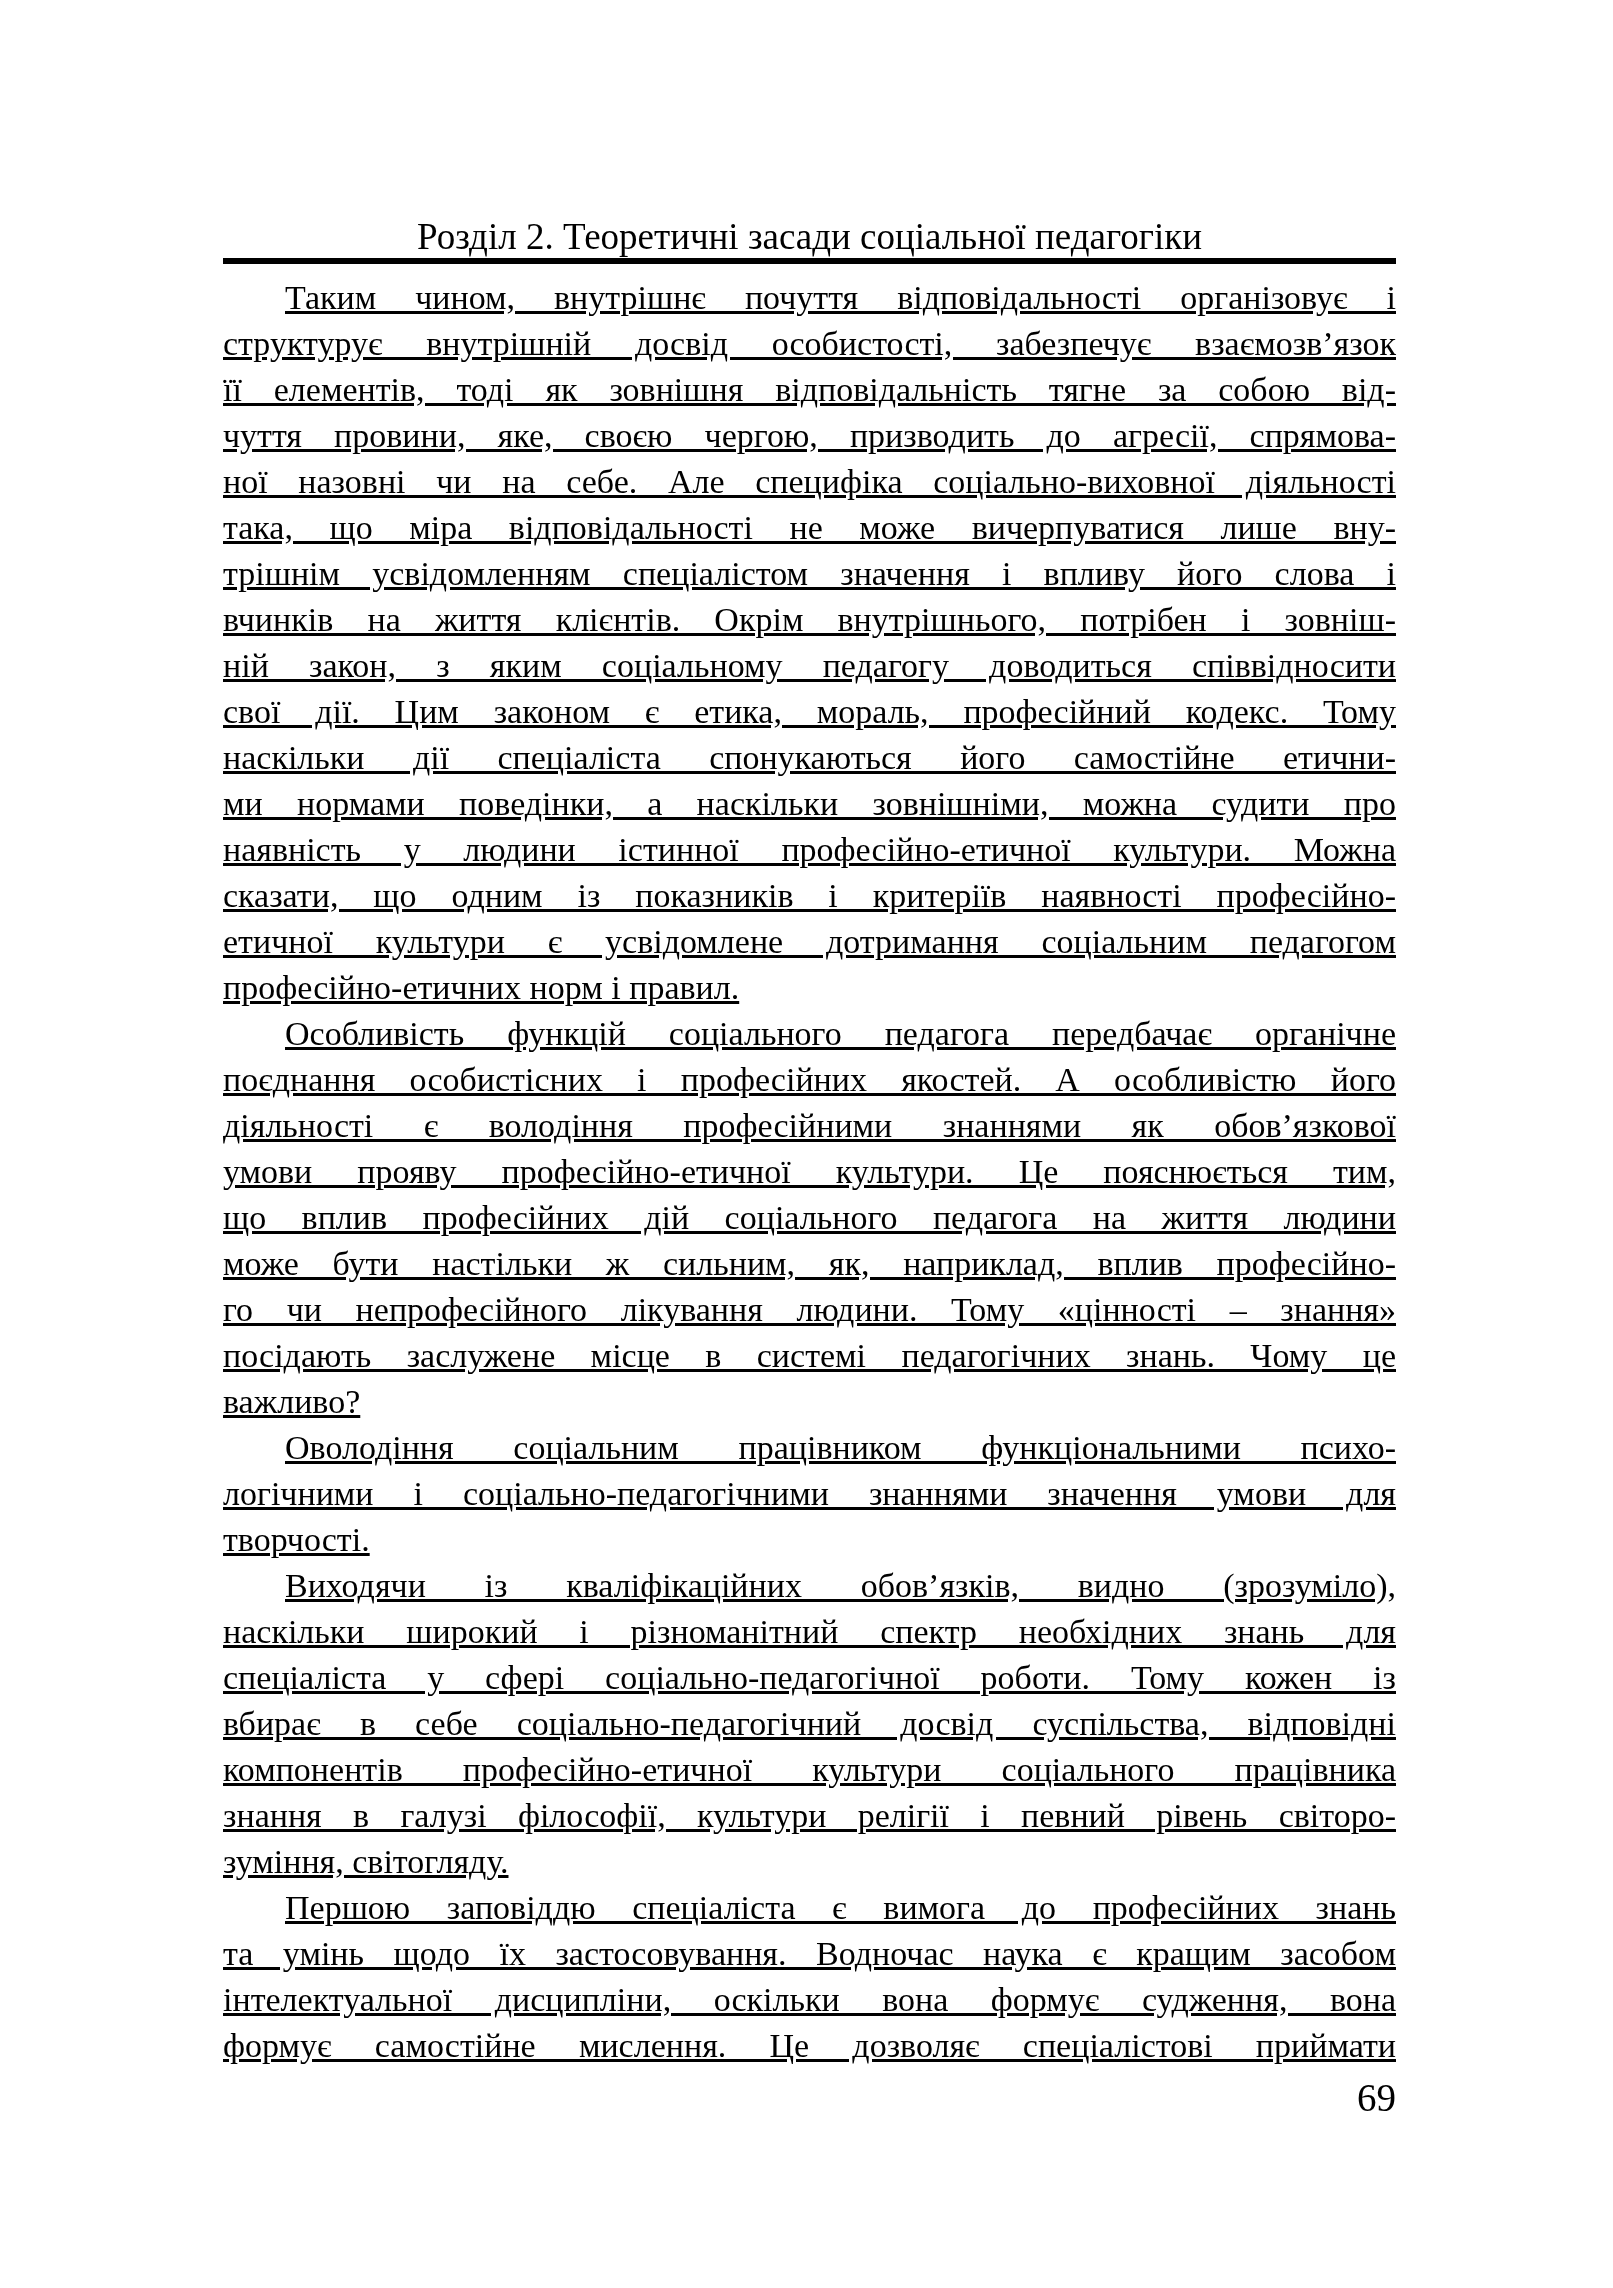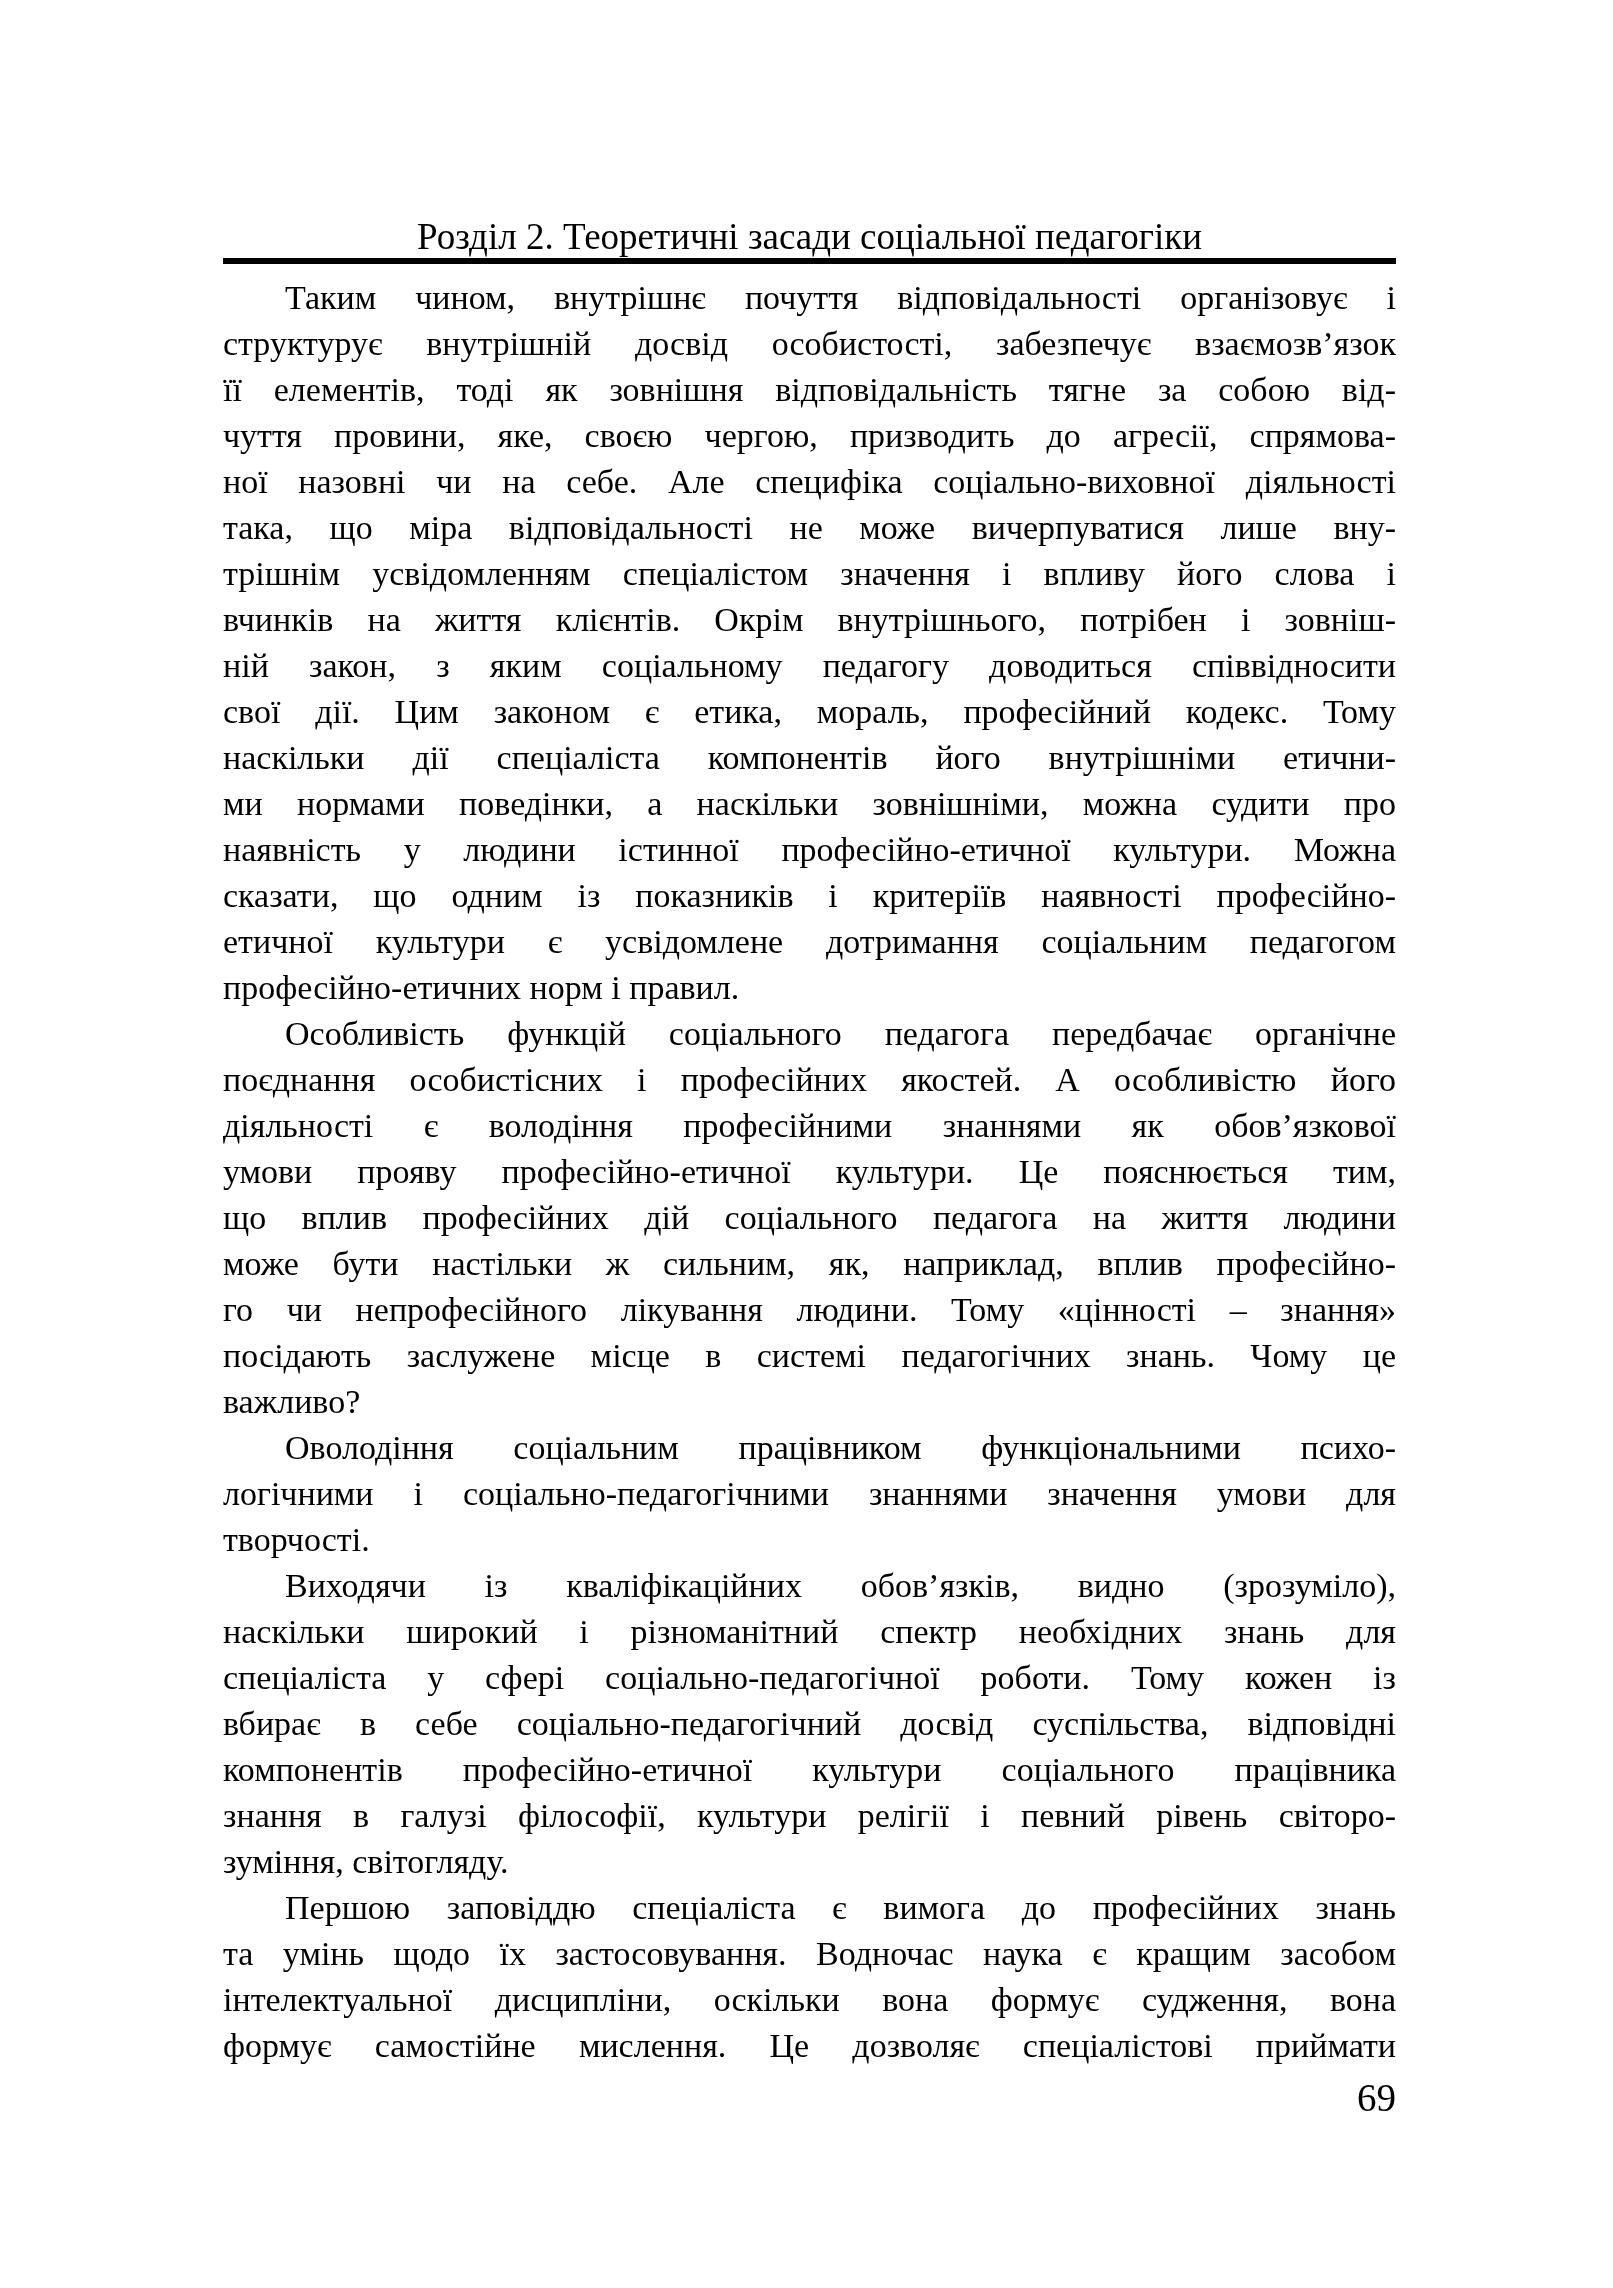--- a/index.html
+++ b/index.html
@@ -34,20 +34,21 @@
     width: 1173px;
     font-size: 34px;
   }
   .line {
     height: 46px;
     line-height: 46px;
     text-align: justify;
     text-align-last: justify;
     white-space: normal;
     overflow: visible;
+    text-decoration: underline;
   }
   .line.indent {
     padding-left: 62px;
   }
   .line.end {
     text-align-last: left;
   }
   .page-number {
     position: absolute;
     right: 217px;
@@ -70,21 +71,21 @@
     <div class="line indent">Таким чином, внутрішнє почуття відповідальності організовує і</div>
     <div class="line">структурує внутрішній досвід особистості, забезпечує взаємозв’язок</div>
     <div class="line">її елементів, тоді як зовнішня відповідальність тягне за собою від-</div>
     <div class="line">чуття провини, яке, своєю чергою, призводить до агресії, спрямова-</div>
     <div class="line">ної назовні чи на себе. Але специфіка соціально-виховної діяльності</div>
     <div class="line">така, що міра відповідальності не може вичерпуватися лише вну-</div>
     <div class="line">трішнім усвідомленням спеціалістом значення і впливу його слова і</div>
     <div class="line">вчинків на життя клієнтів. Окрім внутрішнього, потрібен і зовніш-</div>
     <div class="line">ній закон, з яким соціальному педагогу доводиться співвідносити</div>
     <div class="line">свої дії. Цим законом є етика, мораль, професійний кодекс. Тому</div>
-    <div class="line">наскільки дії спеціаліста компонентів його внутрішніми етични-</div>
+    <div class="line">наскільки дії спеціаліста спонукаються його самостійне етични-</div>
     <div class="line">ми нормами поведінки, а наскільки зовнішніми, можна судити про</div>
     <div class="line">наявність у людини істинної професійно-етичної культури. Можна</div>
     <div class="line">сказати, що одним із показників і критеріїв наявності професійно-</div>
     <div class="line">етичної культури є усвідомлене дотримання соціальним педагогом</div>
     <div class="line end">професійно-етичних норм і правил.</div>
     <div class="line indent">Особливість функцій соціального педагога передбачає органічне</div>
     <div class="line">поєднання особистісних і професійних якостей. А особливістю його</div>
     <div class="line">діяльності є володіння професійними знаннями як обов’язкової</div>
     <div class="line">умови прояву професійно-етичної культури. Це пояснюється тим,</div>
     <div class="line">що вплив професійних дій соціального педагога на життя людини</div>

